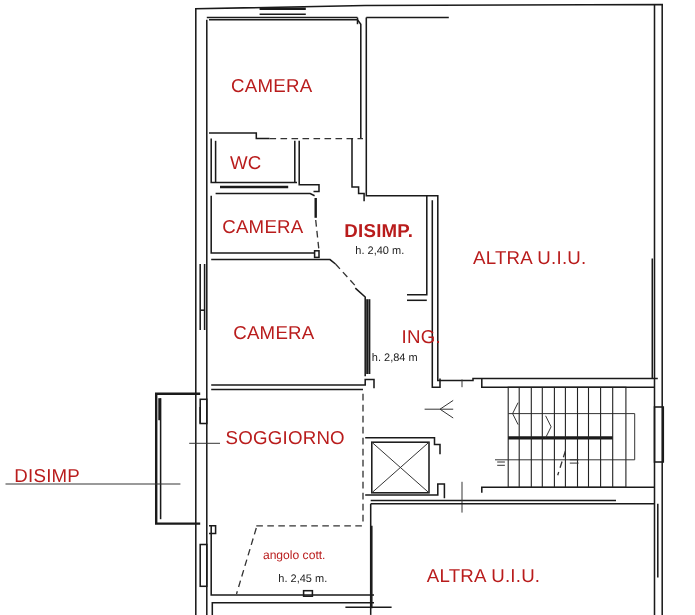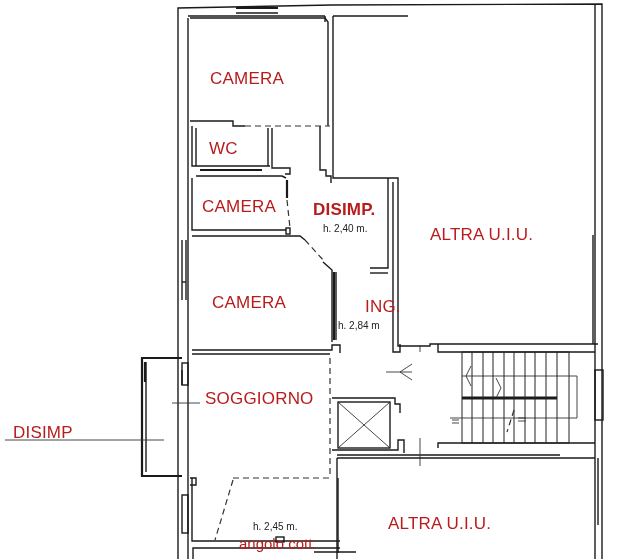--- a/index.html
+++ b/index.html
@@ -6,21 +6,21 @@
     body { width: 632px; height: 559px; overflow: hidden; position: relative; font-family: "Liberation Sans", sans-serif; }
     #plan { position: absolute; left: 0; top: 0; width: 632px; height: 559px; }
     .wall { stroke: #1a1a1a; stroke-width: 1.4; fill: none; }
     .wall-thick { stroke: #1a1a1a; stroke-width: 2.2; fill: none; }
     .dash { stroke: #333; stroke-width: 1.2; fill: none; stroke-dasharray: 6 4; }
     .thin { stroke: #333; stroke-width: 0.9; fill: none; }
     .step { stroke: #222; stroke-width: 1; fill: none; }
     .label { position: absolute; color: #b91c1c; white-space: nowrap; line-height: 1; }
     .room { font-size: 17px; letter-spacing: 0.2px; }
     .height { font-size: 10px; color: #222; }
-    .lower { font-size: 15px; margin-top: 36px; }
+    .lower { font-size: 11px; }
   </style>
 </head>
 <body>
 
 <svg id="plan" viewBox="0 0 632 559" xmlns="http://www.w3.org/2000/svg">
 
   <g>
     <polyline class="wall" points="178,559 178,8 332,5 602,4 602,559"></polyline>
     <polyline class="wall" points="188,559 188,18"></polyline>
     <line class="wall" x1="188" y1="16" x2="325" y2="16"></line>

